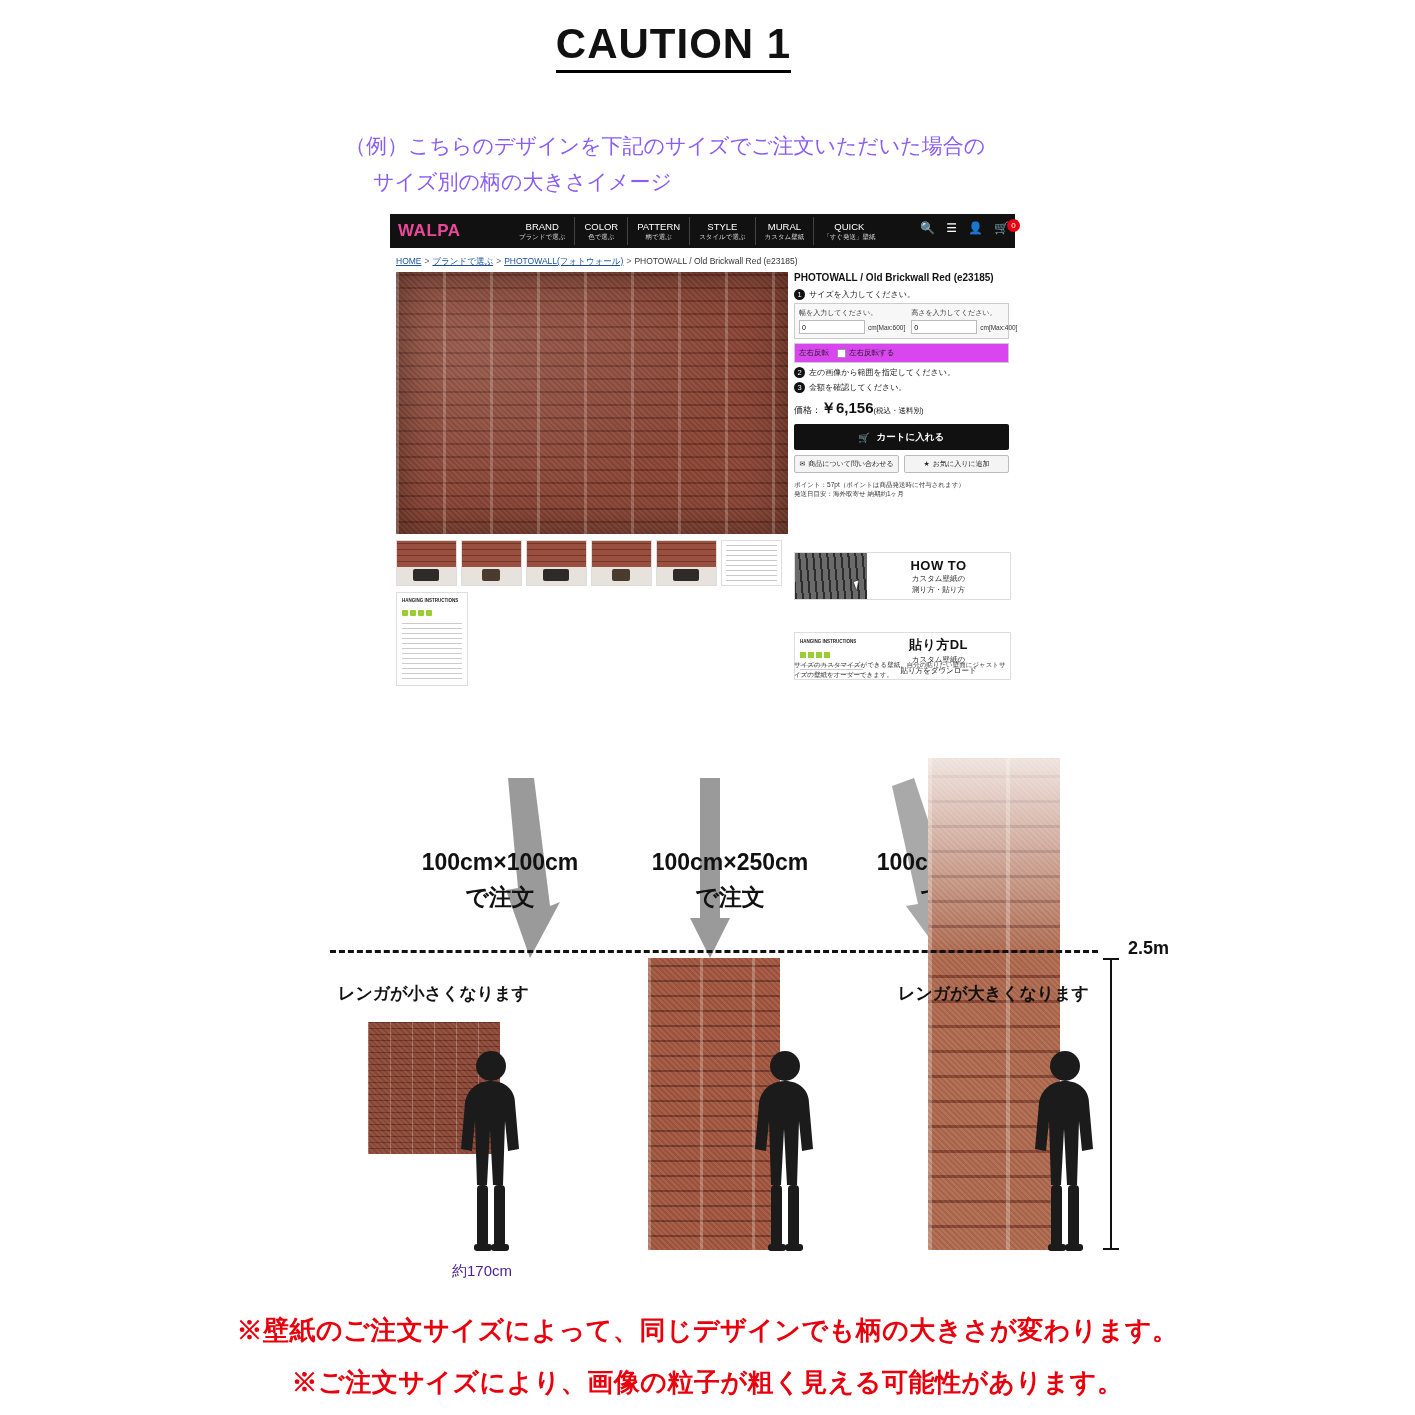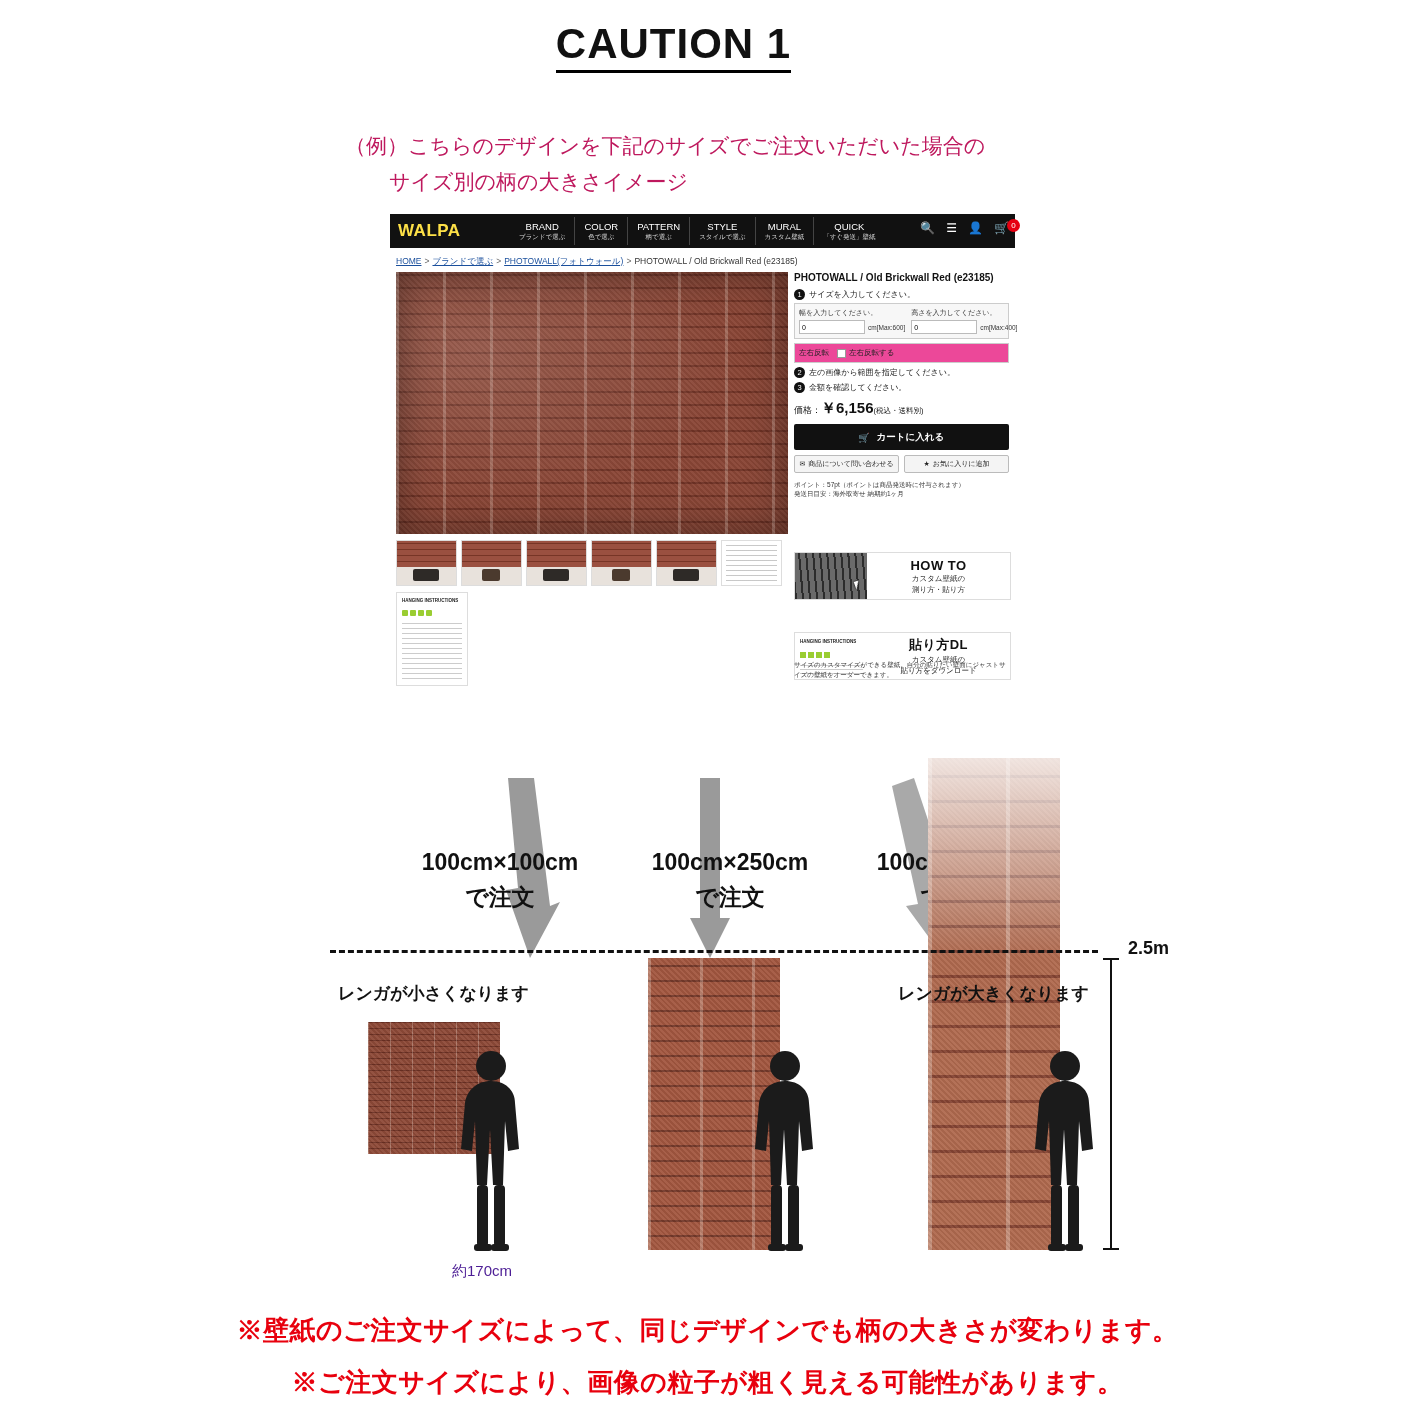--- a/index.html
+++ b/index.html
@@ -18,34 +18,34 @@
     position:absolute;left:0;top:20px;width:1347px;text-align:center;
     font-size:42px;font-weight:bold;letter-spacing:1px;
   }
   .caution-title span{
     border-bottom:3px solid #000;padding-bottom:3px;
   }
 
   
   .lead{
     position:absolute;left:345px;top:128px;width:900px;
-    font-size:21px;line-height:1.7;color:#be185d;
-  }
-  .lead .l2{margin-left:44px;display:block;}
+    font-size:21px;line-height:1.7;color:#8b5cf6;
+  }
+  .lead .l2{margin-left:28px;display:block;}
 
   
   .shot{
     position:absolute;left:390px;top:214px;width:625px;height:545px;
     background:#fff;
   }
   .shot .topbar{
     position:absolute;left:0;top:0;width:625px;height:34px;background:#111;
   }
   .brand{
-    position:absolute;left:8px;top:7px;color:#fde047;font-size:17px;font-weight:bold;letter-spacing:.5px;
+    position:absolute;left:8px;top:7px;color:#ec4899;font-size:17px;font-weight:bold;letter-spacing:.5px;
   }
   .navwrap{position:absolute;left:120px;top:3px;height:28px;display:flex;}
   .navitem{
     padding:0 9px;color:#fff;text-align:center;border-left:1px solid #444;
     display:flex;flex-direction:column;justify-content:center;
   }
   .navitem:first-child{border-left:none;}
   .navitem .n1{font-size:9.5px;font-weight:normal;line-height:11px;}
   .navitem .n2{font-size:6.5px;line-height:9px;color:#ddd;}
   .topicons{position:absolute;right:6px;top:8px;display:flex;align-items:center;gap:11px;}
@@ -94,21 +94,21 @@
   .steptxt{font-size:8px;color:#222;}
   .inputbox{border:1px solid #ccc;background:#f7f7f7;padding:4px;margin-bottom:4px;}
   .fieldrow{display:flex;gap:6px;}
   .field{flex:1;}
   .flabel{font-size:7px;color:#333;margin-bottom:2px;}
   .fin{display:flex;align-items:center;gap:3px;}
   .fin input{
     width:60px;height:12px;border:1px solid #bbb;font-size:7px;padding:0 2px;background:#fff;
   }
   .funit{font-size:6.5px;color:#333;}
-  .flipbox{border:1px solid #ccc;background:#ec4899;padding:4px;margin-bottom:4px;display:flex;gap:8px;align-items:center;}
+  .flipbox{border:1px solid #ccc;background:#d946ef;padding:4px;margin-bottom:4px;display:flex;gap:8px;align-items:center;}
   .flipbox .lbl{font-size:7.5px;color:#222;}
   .flipbox .chk{font-size:7.5px;color:#222;display:flex;align-items:center;gap:3px;}
   .flipbox .chk .box{width:7px;height:7px;border:1px solid #999;background:#fff;display:inline-block;}
   .pricerow{font-size:9px;color:#111;margin:6px 0 6px 0;}
   .pricerow b{font-size:15px;}
   .pricerow .tax{font-size:7.5px;}
   .cartbtn{
     height:26px;background:#111;color:#fff;display:flex;align-items:center;justify-content:center;gap:6px;
     font-size:9.5px;font-weight:bold;border-radius:2px;
   }

